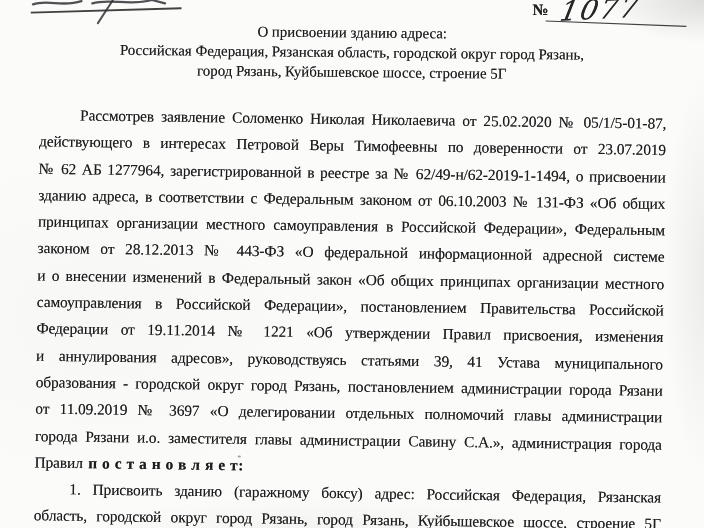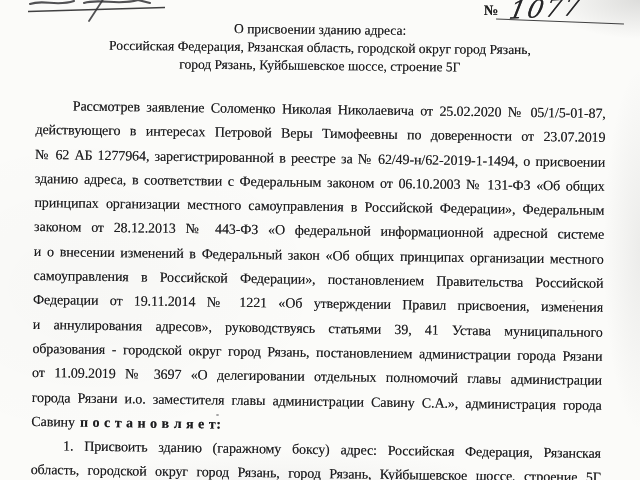--- a/index.html
+++ b/index.html
@@ -101,21 +101,21 @@
     <div class="line">принципах организации местного самоуправления в Российской Федерации», Федеральным</div>
     <div class="line">законом от 28.12.2013 № 443-ФЗ «О федеральной информационной адресной системе</div>
     <div class="line">и о внесении изменений в Федеральный закон «Об общих принципах организации местного</div>
     <div class="line">самоуправления в Российской Федерации», постановлением Правительства Российской</div>
     <div class="line">Федерации от 19.11.2014 № 1221 «Об утверждении Правил присвоения, изменения</div>
     <div class="line">и аннулирования адресов», руководствуясь статьями 39, 41 Устава муниципального</div>
     <div class="line">образования - городской округ город Рязань, постановлением администрации города Рязани</div>
     <div class="line">от 11.09.2019 № 3697 «О делегировании отдельных полномочий главы администрации</div>
     <div class="line">города Рязани и.о. заместителя главы администрации Савину С.А.», администрация города</div>
     <div class="line plain">
-      <span>Савину</span><span class="verb">п о с т а н о в л я е т:</span>
+      <span>Правил</span><span class="verb">п о с т а н о в л я е т:</span>
     </div>
     <div class="line indent2">1. Присвоить зданию (гаражному боксу) адрес: Российская Федерация, Рязанская</div>
     <div class="line">область, городской округ город Рязань, город Рязань, Куйбышевское шоссе, строение 5Г</div>
   </div>
 
   <div class="speck s1"></div>
   <div class="speck s2"></div>
 
 </div>
 

